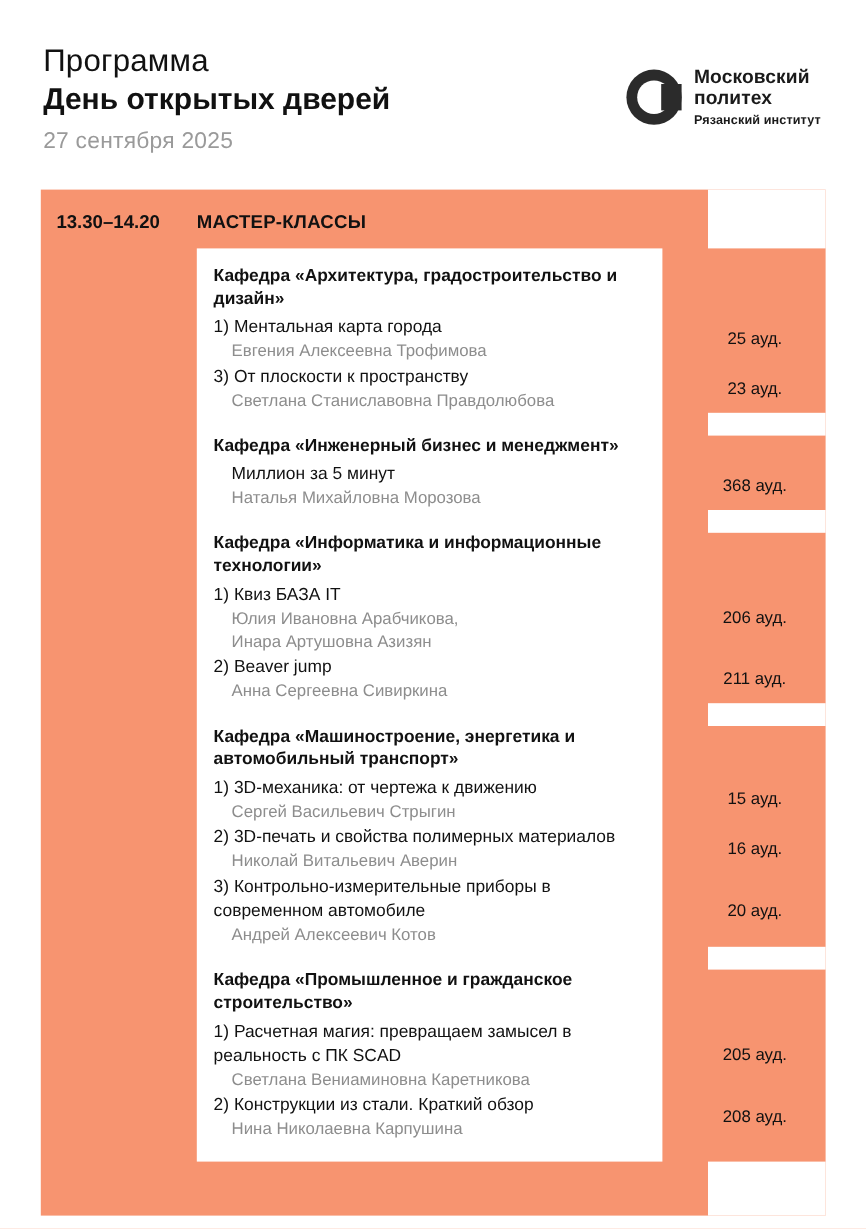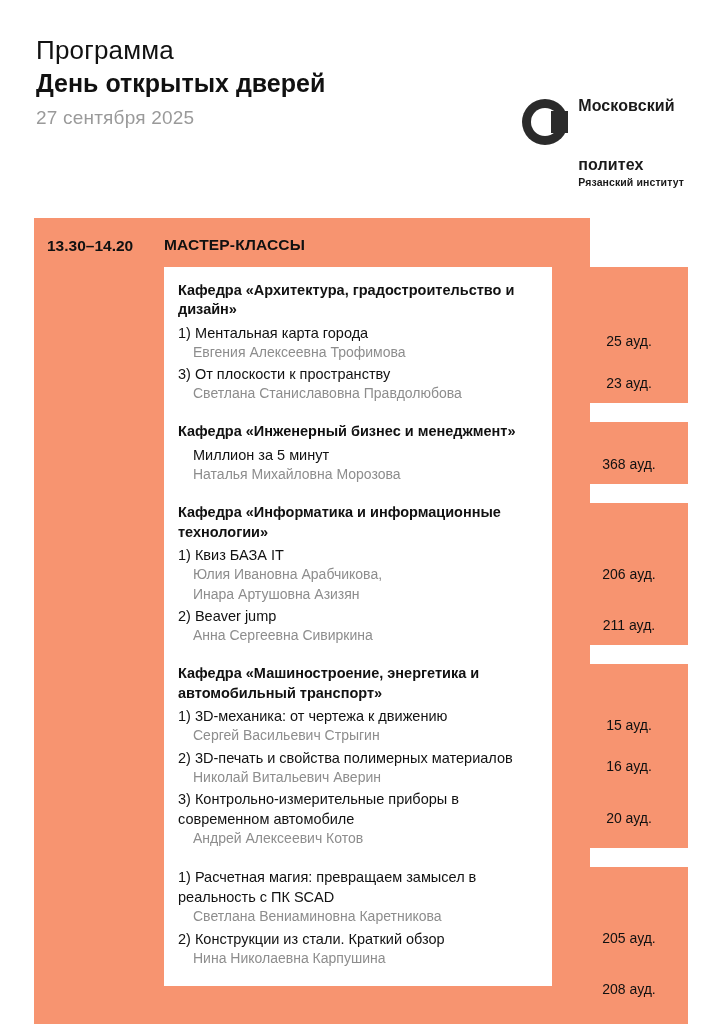--- a/index.html
+++ b/index.html
@@ -81,42 +81,41 @@
     height: 22px;
     background: #2b2b2b;
     z-index: 2;
   }
   .logo-text { line-height: 1.12; }
   .logo-l1, .logo-l2 {
     font-size: 16px;
     font-weight: bold;
     color: #1a1a1a;
     letter-spacing: 0.1px;
-    margin-top: 41px;
   }
   .logo-l3 {
     font-size: 10.5px;
     font-weight: bold;
     color: #1a1a1a;
     margin-top: 3px;
     letter-spacing: 0.1px;
   }
 
   
   .panel {
     position: relative;
     margin-top: 29px;
     background: #F79470;
     width: 654px;
     min-height: 855px;
     padding: 14px 0 0 0;
   }
   .panel-head {
     display: flex;
-    align-items: flex-start;
+    align-items: flex-end;
     padding: 4px 0 0 8px;
   }
   .time {
     width: 122px;
     font-size: 15.5px;
     font-weight: bold;
     color: #111;
     padding-left: 5px;
     padding-top: 1px;
   }
@@ -250,20 +249,21 @@
           <div class="item">
             <div class="item-title">2) 3D-печать и свойства полимерных материалов</div>
             <div class="person">Николай Витальевич Аверин</div>
           </div>
           <div class="item">
             <div class="item-title">3) Контрольно-измерительные приборы в современном автомобиле</div>
             <div class="person">Андрей Алексеевич Котов</div>
           </div>
         </div>
         <div class="group">
+          <div class="dept">Кафедра «Промышленное и гражданское строительство»</div>
           <div class="item">
             <div class="item-title">1) Расчетная магия: превращаем замысел в реальность с ПК SCAD</div>
             <div class="person">Светлана Вениаминовна Каретникова</div>
           </div>
           <div class="item">
             <div class="item-title">2) Конструкции из стали. Краткий обзор</div>
             <div class="person">Нина Николаевна Карпушина</div>
           </div>
         </div>
       </div>

